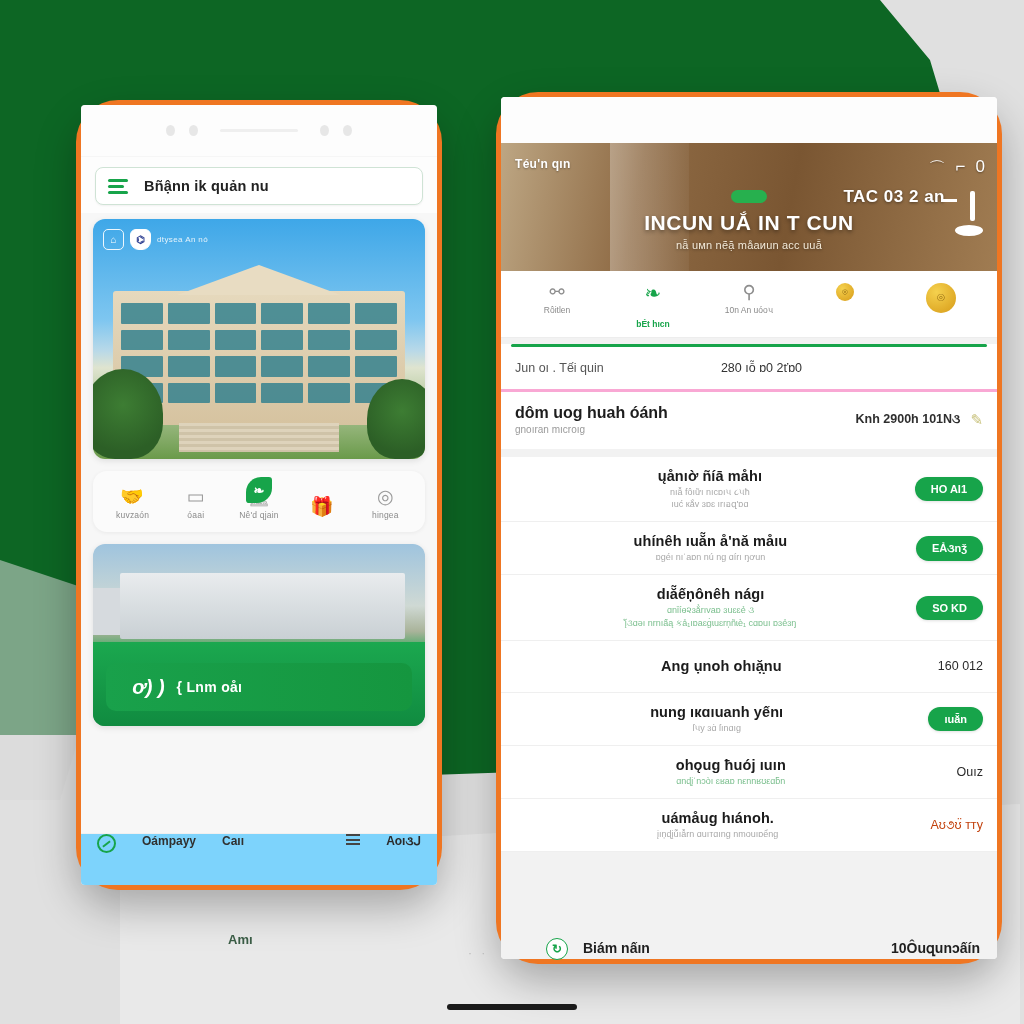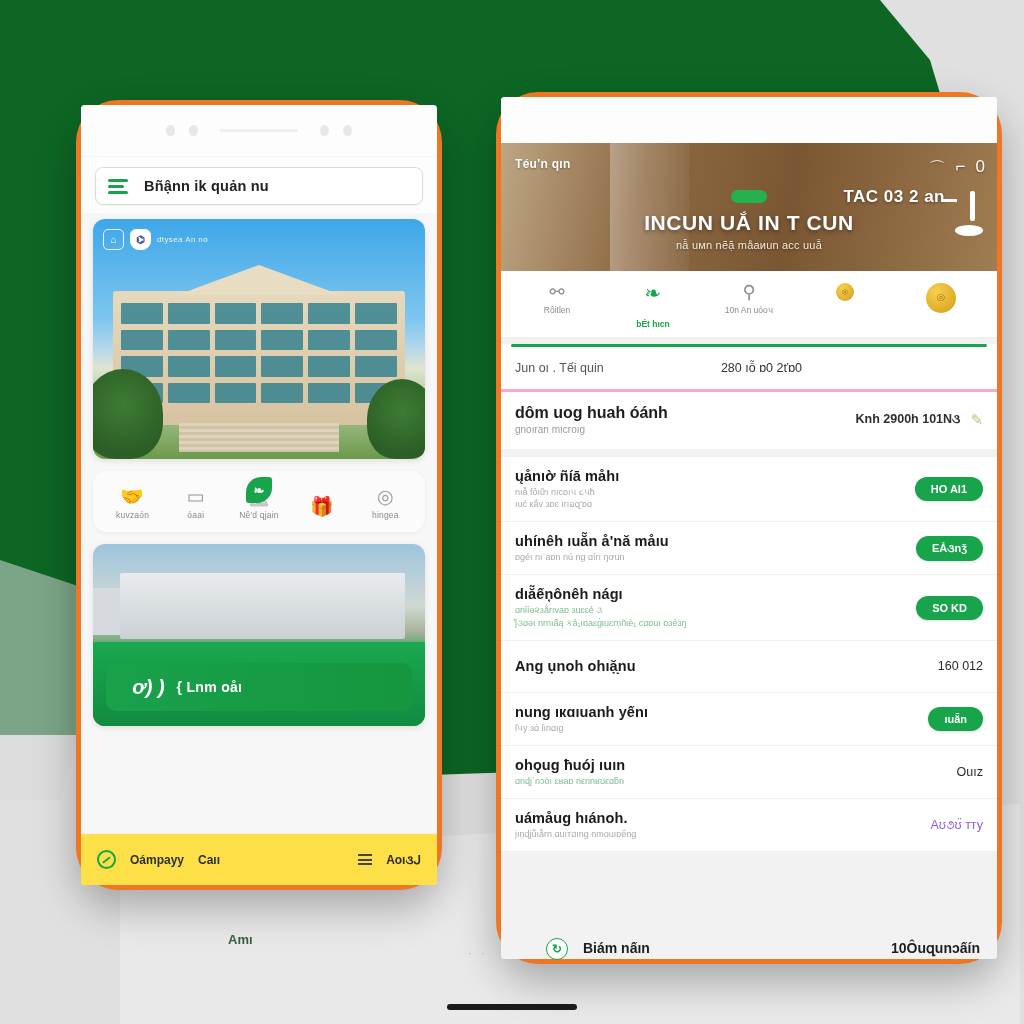--- a/index.html
+++ b/index.html
@@ -193,22 +193,22 @@
     height: 48px; border-radius: 10px;
     background: linear-gradient(90deg,#19a14b 0%,#15963f 100%);
     display: flex; align-items: center; gap: 12px;
     padding-left: 26px;
   }
   .ribbon-mark { color: #fff; font-size: 20px; font-weight: 700; font-style: italic; }
   .ribbon-txt { color: #fff; font-size: 14px; font-weight: 700; letter-spacing: .3px; }
 
   
   .lnav {
-    flex: 0 0 52px; background: #fde047;
-    display: flex; align-items: center; padding: 0 16px; gap: 14px;
+    flex: 0 0 52px; background: #7dd3fc;
+    display: flex; padding: 0 16px; gap: 26px;
     border-top: 1px solid #f0f0f0;
   }
   .lnav .ring {
     width: 19px; height: 19px; border-radius: 50%;
     border: 2px solid #17a44a; position: relative; flex: 0 0 auto;
   }
   .lnav .ring:after { content:""; position: absolute; left: 3px; top: 7px; width: 9px; height: 2px; background: #17a44a; transform: rotate(-38deg); }
   .lnav .ni { font-size: 12px; color: #30302f; font-weight: 600; }
   .lnav .bars { display: flex; flex-direction: column; gap: 2.5px; margin-left: auto; }
   .lnav .bars i { display: block; width: 14px; height: 2px; background: #444; }
@@ -300,31 +300,31 @@
   .big-row .t1 { font-size: 16px; font-weight: 700; color: #1d1d1d; }
   .big-row .t2 { font-size: 10px; color: #9a9a9a; margin-top: 2px; }
   .big-row .r1 { font-size: 12.5px; color: #2e2e2e; font-weight: 600; }
   .pencil { color: #c8c17a; font-size: 15px; margin-left: 10px; }
 
   .list { margin-top: 8px; background: #fff; }
   .lrow {
     display: flex; align-items: center; justify-content: space-between;
     padding: 11px 14px; border-bottom: 1px solid #efefef; min-height: 52px;
   }
-  .lrow .lt { flex: 1; padding-right: 10px; }
+  .lrow .lt { flex: 1; padding-right: 10px; text-align: center; }
   .lrow .n1 { font-size: 14.5px; font-weight: 700; color: #1b1b1b; letter-spacing: .1px; }
   .lrow .n2 { font-size: 9px; color: #a9a9a9; margin-top: 2px; line-height: 1.35; }
   .lrow .n2.g { color: #7bbf8e; }
   .badge {
     background: #17a44a; color: #fff; font-size: 11px; font-weight: 700;
     padding: 6px 16px; border-radius: 14px; white-space: nowrap;
     box-shadow: 0 1px 3px rgba(0,0,0,.12);
   }
   .plain-val { font-size: 12.5px; color: #2b2b2b; white-space: nowrap; }
-  .plain-val.faint { color: #8b5cf6; }
+  .plain-val.faint { color: #c2410c; }
 
   
   .footer {
     position: absolute; left: 0; bottom: 0; width: 1024px; height: 110px;
   }
   .ft-ami {
     position: absolute; left: 228px; top: 18px;
     font-size: 13px; color: #3a5c45; font-weight: 600;
   }
   .ft-dots { position: absolute; left: 468px; top: 32px; color: #b9b9b9; font-size: 12px; letter-spacing: 3px; }

